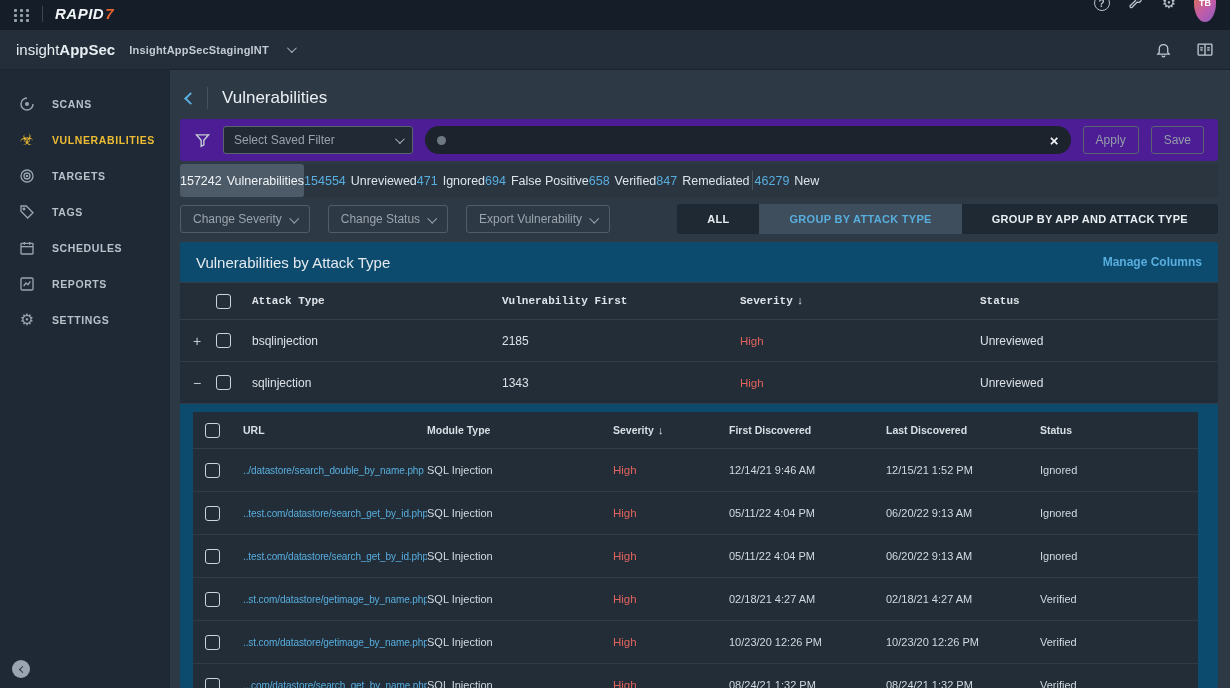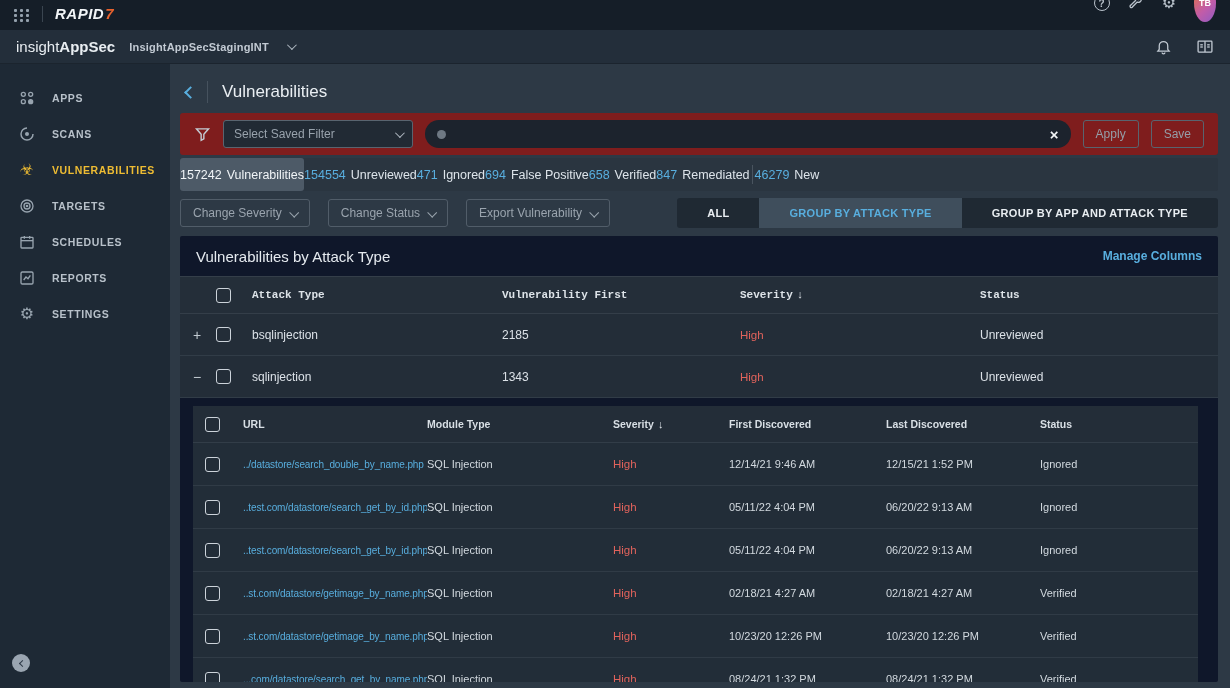--- a/index.html
+++ b/index.html
@@ -15,21 +15,21 @@
   .brand .seven { color:#e8622d; margin-left:1px; }
   .topbar-right { margin-left:auto; display:flex; align-items:center; gap:18px; }
   .round-help { width:16px; height:16px; border:1.5px solid #b9c2cb; border-radius:50%; color:#b9c2cb;
     font-size:10px; font-weight:bold; display:flex; align-items:center; justify-content:center; cursor:pointer; }
   .top-ic { color:#b9c2cb; cursor:pointer; display:flex; align-items:center; }
   .gear-glyph { font-size:16px; line-height:1; color:#b9c2cb; }
   .avatar { width:22px; height:38px; border-radius:50%; background:linear-gradient(135deg,#e8792e 0%,#c25ca8 60%,#8f5cc4 100%);
     color:#fff; font-size:9px; font-weight:bold; display:flex; align-items:center; justify-content:center; cursor:pointer; }
 
   
-  .appbar { height:34px; background:#232e3a; display:flex; align-items:center; padding:0 16px; border-bottom:1px solid #1b242e; }
+  .appbar { height:40px; background:#232e3a; display:flex; align-items:center; padding:0 16px; border-bottom:1px solid #1b242e; }
   .product { font-size:15px; color:#e8edf1; }
   .product b { font-weight:bold; }
   .org { font-size:11px; font-weight:bold; color:#c2cad3; margin-left:14px; letter-spacing:.2px; cursor:pointer; }
   .chev-down { width:7px; height:7px; border-right:1.5px solid #aeb7c0; border-bottom:1.5px solid #aeb7c0;
     transform:rotate(45deg) translateY(-2px); display:inline-block; margin-left:18px; cursor:pointer; }
   .appbar-right { margin-left:auto; display:flex; align-items:center; gap:24px; }
 
   
   .shell { display:flex; height:624px; }
   .sidebar { width:170px; background:#1e2935; position:relative; padding-top:16px; flex:none; }
@@ -47,21 +47,21 @@
 
   
   .main { flex:1; padding:11px 12px 0 10px; position:relative; }
   .page-head { height:34px; display:flex; align-items:center; margin-left:2px; }
   .back-chev { width:9px; height:9px; border-left:2px solid #58aede; border-bottom:2px solid #58aede;
     transform:rotate(45deg); cursor:pointer; margin:0 12px 0 4px; }
   .head-div { width:1px; height:22px; background:#46525e; margin-right:14px; }
   .page-title { font-size:17px; color:#e9eef2; }
 
   
-  .filter-bar { height:42px; background:#7f1d1d; border-radius:3px; display:flex; align-items:center;
+  .filter-bar { height:42px; background:#4c1d95; border-radius:3px; display:flex; align-items:center;
     padding:0 14px; gap:12px; margin-top:4px; }
   .saved-filter { width:190px; height:28px; background:#212a34; border:1px solid #59646f; border-radius:3px;
     display:flex; align-items:center; justify-content:space-between; padding:0 10px; cursor:pointer; }
   .saved-filter span { font-size:12px; color:#98a2ac; }
   .search-pill { flex:1; height:28px; background:#1c232d; border-radius:14px; display:flex; align-items:center;
     padding:0 12px; cursor:text; }
   .search-dot { width:9px; height:9px; border-radius:50%; background:#6e7883; }
   .clear-x { margin-left:auto; color:#f2f5f7; font-size:15px; font-weight:bold; cursor:pointer; line-height:1; }
   .fbtn { height:28px; padding:0 12px; border:1px solid #59646f; border-radius:3px; background:transparent;
     color:#949ea8; font-size:12px; font-family:inherit; cursor:default; }
@@ -81,21 +81,21 @@
   .bulk-btn { height:28px; padding:0 12px; border:1px solid #515d69; border-radius:3px; background:transparent;
     color:#9aa4ae; font-size:12px; font-family:inherit; display:flex; align-items:center; gap:8px; cursor:pointer; }
   .bulk-btn .chev-down { margin-left:0; transform:rotate(45deg) translateY(-1px);
     border-color:#9aa4ae; }
   .segmented { display:flex; background:#1f2933; border-radius:3px; overflow:hidden; height:30px; }
   .seg { display:flex; align-items:center; padding:0 30px; font-size:11px; font-weight:bold; letter-spacing:.3px;
     color:#e8edf1; cursor:pointer; white-space:nowrap; }
   .seg.active { background:#3f4e5c; color:#58aede; }
 
   
-  .card { margin-top:8px; background:#0f172a; border-radius:2px; height:446px; overflow:hidden; }
+  .card { margin-top:8px; background:#0c4a6e; border-radius:2px; height:446px; overflow:hidden; }
   .card-head { height:40px; display:flex; align-items:center; justify-content:space-between; padding:0 16px; }
   .card-title { font-size:15px; color:#e5eaef; }
   .manage-cols { font-size:12px; font-weight:bold; color:#58aede; cursor:pointer; }
 
   .checkbox { width:15px; height:15px; border:1px solid #ccd3da; border-radius:3px; cursor:pointer; }
 
   .outer-grid { display:grid; grid-template-columns:26px 36px 250px 238px 240px 1fr; align-items:center; padding-left:10px; }
   .outer-head { height:38px; background:#242e39; border-top:1px solid #343e49; border-bottom:1px solid #343e49;font-family:Liberation Mono, monospace; }
   .outer-head .h { font-size:11px; font-weight:bold; color:#dde3e8; }
   .outer-row { height:42px; border-bottom:1px solid #313c47; background:#232d38; }
@@ -176,31 +176,20 @@
       </svg>
     </div>
   </div>
 </div>
 
 <div class="shell">
 
   <div class="sidebar">
     <div class="side-item">
       <span class="s-ic">
-        <svg width="16" height="16" viewBox="0 0 24 24" fill="none" stroke="currentColor" stroke-width="2">
-          <circle cx="6.5" cy="6.5" r="3"></circle>
-            <circle cx="17.5" cy="6.5" r="3"></circle>
-          <circle cx="6.5" cy="17.5" r="3"></circle>
-            <circle cx="17.5" cy="17.5" r="3" fill="currentColor"></circle>
-        </svg>
-        </span>
-      <span class="s-label">APPS</span>
-    </div>
-    <div class="side-item">
-      <span class="s-ic">
         <svg width="16" height="16" viewBox="0 0 24 24" fill="none" stroke="currentColor" stroke-width="2.2">
           <path d="M12 3a9 9 0 1 0 9 9"></path>
             <circle cx="12" cy="12" r="3" fill="currentColor" stroke="none"></circle>
         </svg>
         </span>
       <span class="s-label">SCANS</span>
     </div>
     <div class="side-item active">
       <span class="s-ic">
           <span class="bio-glyph">☣</span>
@@ -209,20 +198,29 @@
     </div>
     <div class="side-item">
       <span class="s-ic">
         <svg width="16" height="16" viewBox="0 0 24 24" fill="none" stroke="currentColor" stroke-width="2">
           <circle cx="12" cy="12" r="9"></circle>
             <circle cx="12" cy="12" r="4.5"></circle>
             <circle cx="12" cy="12" r="1" fill="currentColor"></circle>
         </svg>
         </span>
       <span class="s-label">TARGETS</span>
+    </div>
+    <div class="side-item">
+      <span class="s-ic">
+        <svg width="16" height="16" viewBox="0 0 24 24" fill="none" stroke="currentColor" stroke-width="2">
+          <path d="M3 3h8l10 10-8 8L3 11V3z"></path>
+            <circle cx="7.5" cy="7.5" r="1.2" fill="currentColor"></circle>
+        </svg>
+        </span>
+      <span class="s-label">TAGS</span>
     </div>
     <div class="side-item">
       <span class="s-ic">
         <svg width="16" height="16" viewBox="0 0 24 24" fill="none" stroke="currentColor" stroke-width="2">
           <rect x="3" y="5" width="18" height="16" rx="1"></rect>
             <line x1="3" y1="10" x2="21" y2="10"></line>
           <line x1="8" y1="3" x2="8" y2="7"></line>
             <line x1="16" y1="3" x2="16" y2="7"></line>
         </svg>
         </span>

